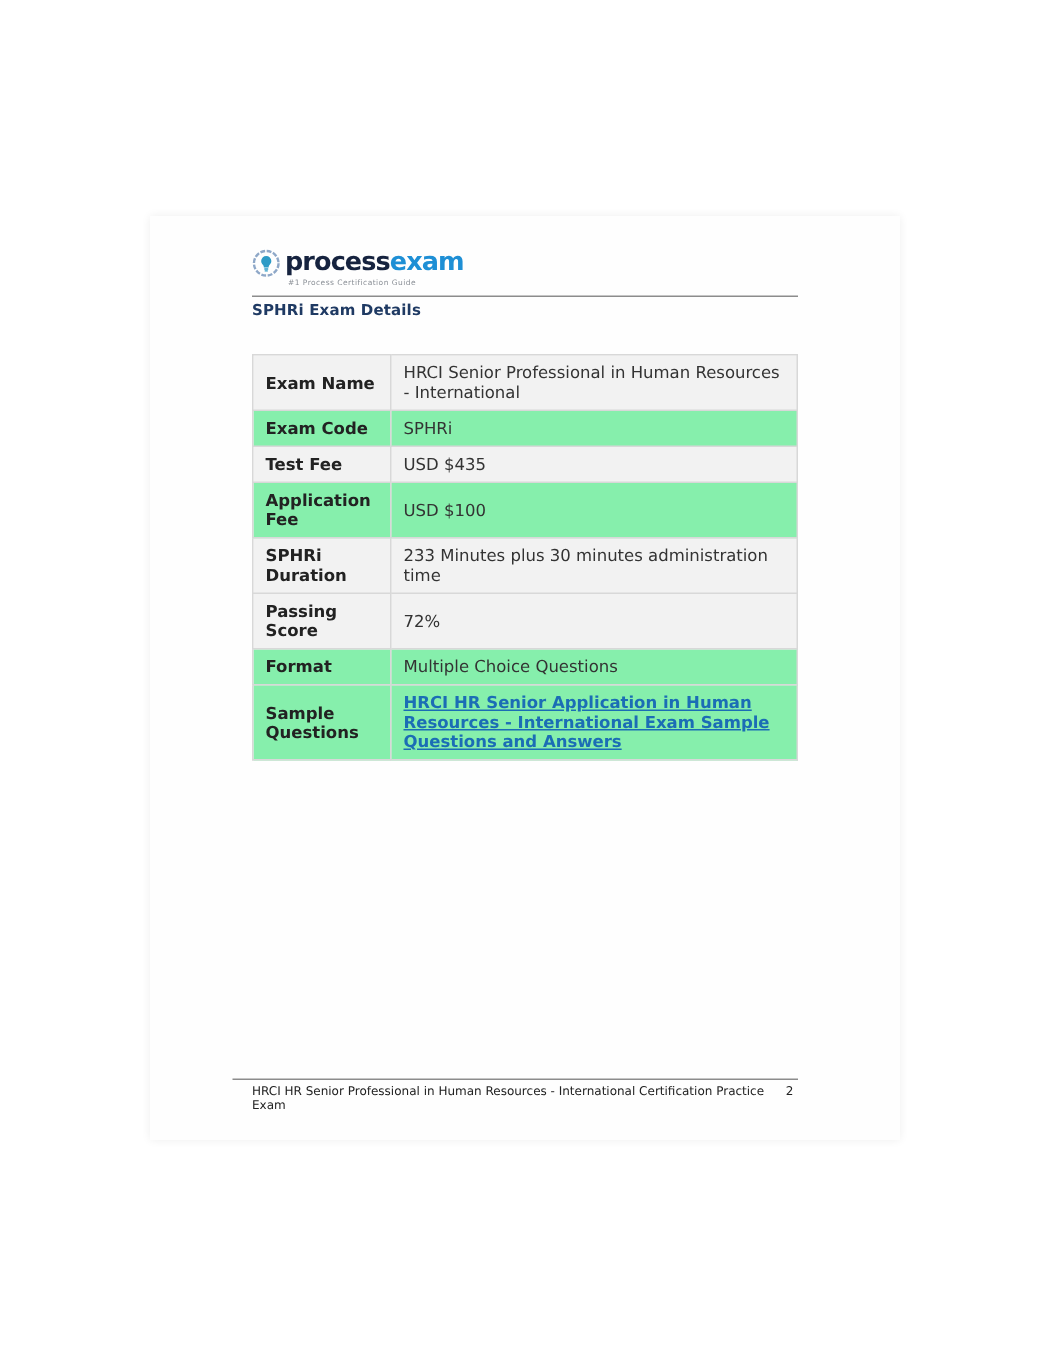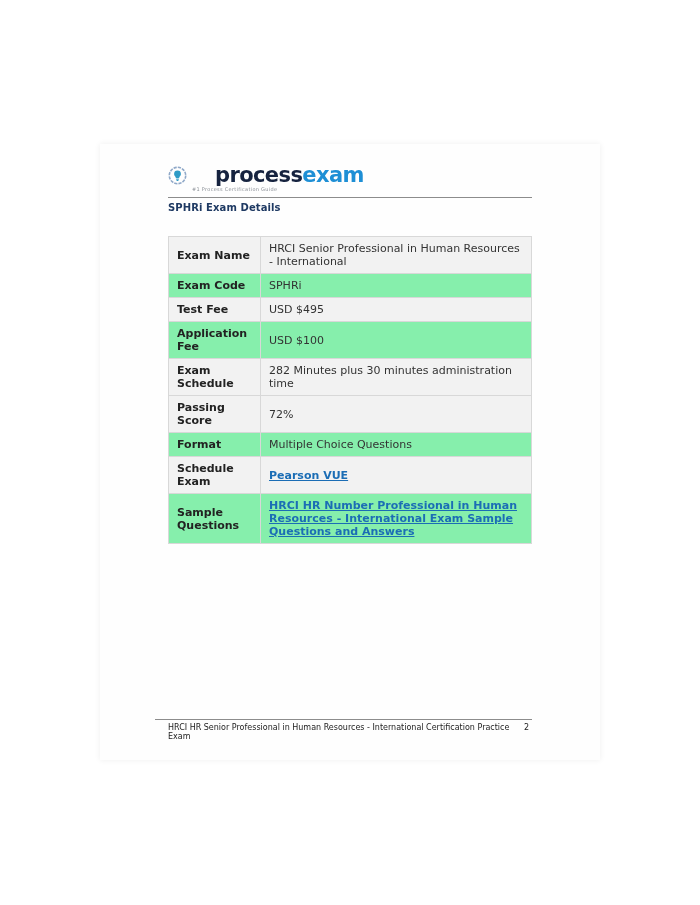--- a/index.html
+++ b/index.html
@@ -14,23 +14,22 @@
     left: 100px; top: 144px;
     width: 500px; height: 616px;
     background: #fefefe;
     box-shadow: 0 0 6px rgba(0,0,0,0.07);
   }
   
   .logo-block { position: absolute; left: 68px; top: 22px; height: 30px; }
   .logo-row { display: flex; align-items: center; }
   .logo-icon { width: 19px; height: 19px; margin-right: 3px; }
   .wordmark {
-    font-size: 21px; font-weight: bold; letter-spacing: -0.6px;
+    font-size: 17px; font-weight: bold; letter-spacing: -0.6px;
     line-height: 19px;
-    margin-left: 25px;
   }
   .wordmark .part1 { color: #16233f; }
   .wordmark .part2 { color: #1e8fd5; }
   .tagline {
     font-size: 5px; color: #8a8f96; letter-spacing: 0.3px;
     margin-left: 24px; margin-top: 1px; white-space: nowrap;
   }
   
   .header-rule {
     position: absolute; left: 68px; top: 53px; width: 364px;
@@ -103,48 +102,42 @@
         <tr class="shaded">
           <th>Exam Name</th>
           <td>HRCI Senior Professional in Human Resources - International</td>
         </tr>
         <tr class="plain">
           <th>Exam Code</th>
           <td>SPHRi</td>
         </tr>
         <tr class="shaded">
           <th>Test Fee</th>
-          <td>USD $495</td>
+          <td>USD $435</td>
         </tr>
         <tr class="plain">
           <th>Application Fee</th>
           <td>USD $100</td>
         </tr>
         <tr class="shaded">
-          <th>Exam Schedule</th>
-          <td>282 Minutes plus 30 minutes administration time</td>
+          <th>SPHRi Duration</th>
+          <td>233 Minutes plus 30 minutes administration time</td>
         </tr>
         <tr class="shaded">
           <th>Passing Score</th>
           <td>72%</td>
         </tr>
         <tr class="plain">
           <th>Format</th>
           <td>Multiple Choice Questions</td>
         </tr>
-        <tr class="shaded">
-          <th>Schedule Exam</th>
-          <td>
-            <a class="cell-link">Pearson VUE</a>
-          </td>
-        </tr>
         <tr class="plain">
           <th>Sample Questions</th>
           <td>
-            <a class="cell-link">HRCI HR Number Professional in Human Resources - International Exam Sample Questions and Answers</a>
+            <a class="cell-link">HRCI HR Senior Application in Human Resources - International Exam Sample Questions and Answers</a>
           </td>
         </tr>
       </tbody>
     </table>
 
     <div class="footer">
       <span class="footer-text">HRCI HR Senior Professional in Human Resources - International Certification Practice Exam</span>
       <span class="footer-page">2</span>
     </div>
 

